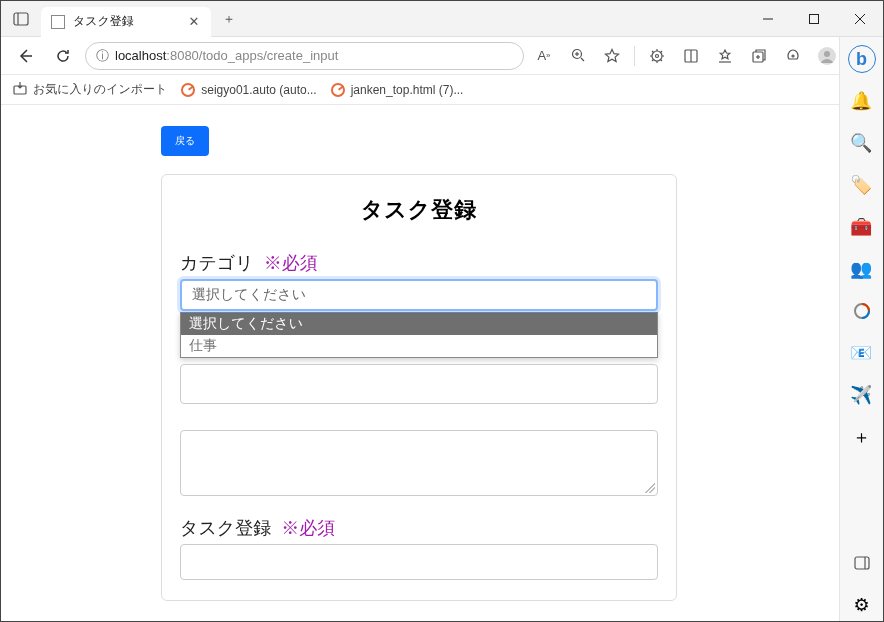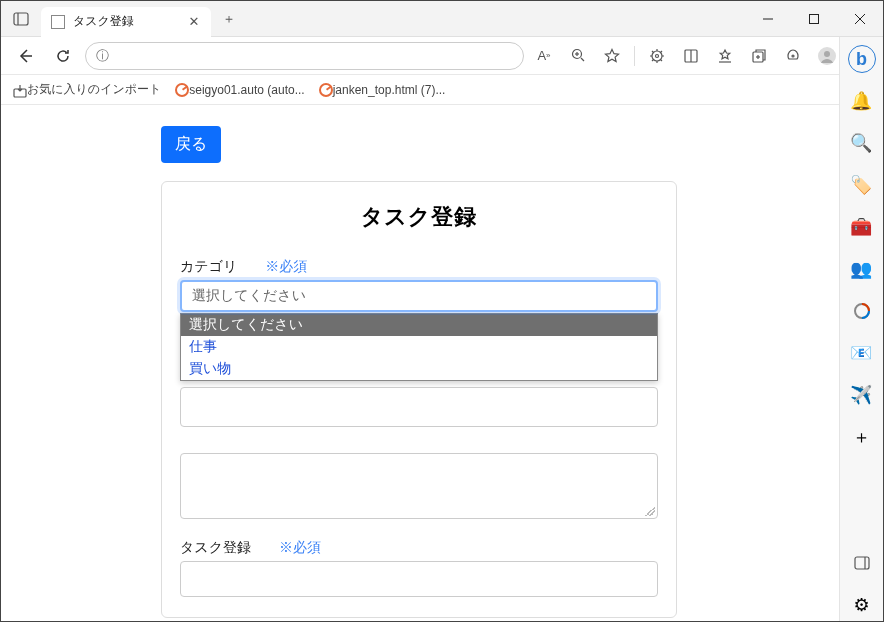--- a/index.html
+++ b/index.html
@@ -23,51 +23,51 @@
   .url-box { flex: 1; height: 28px; border: 1px solid #ccc; border-radius: 14px; display: flex; align-items: center; padding: 0 10px; gap: 6px; background: #fff; }
   .url-box .info-icon { color: #777; }
   .url-text { flex: 1; font-size: 13px; color: #222; }
   .url-text .host { color: #222; }
   .url-text .rest { color: #888; }
   .addr-icons { display: flex; gap: 6px; align-items: center; }
   .addr-ico { width: 28px; height: 28px; display: flex; align-items: center; justify-content: center; color: #555; cursor: pointer; border-radius: 4px; }
 
   
   .bookbar { height: 30px; display: flex; align-items: center; padding: 0 12px; gap: 14px; background: #fff; border-bottom: 1px solid #e8e8e8; font-size: 12px; }
-  .bm-item { display: flex; align-items: flex-end; color: #444; cursor: pointer; }
+  .bm-item { display: flex; align-items: flex-start; gap: 6px; color: #444; cursor: pointer; }
   .bm-ico { width: 14px; height: 14px; display: inline-flex; align-items: center; justify-content: center; }
   .bm-ico-import svg { stroke: #555; }
   .bm-ico-page { width: 14px; height: 14px; border-radius: 50%; border: 2px solid #e66a3a; position: relative; }
   .bm-ico-page::after { content: ""; position: absolute; width: 6px; height: 2px; background: #e66a3a; right: -1px; top: 2px; transform: rotate(-35deg); }
 
   
   .content-area { position: absolute; top: 105px; left: 0; right: 44px; bottom: 0; overflow: hidden; background: #fff; }
   .scrollbar-v { position: absolute; top: 105px; right: 44px; bottom: 0; width: 16px; background: #f0f0f0; }
   .scrollbar-v .thumb { position: absolute; top: 0; left: 2px; right: 2px; height: 380px; background: #c0c0c0; border-radius: 2px; }
   .scrollbar-v .arrow { position: absolute; left: 0; right: 0; height: 16px; display: flex; align-items: center; justify-content: center; color: #666; font-size: 10px; }
   .scrollbar-v .arrow.up { top: 0; }
 
   
   .edge-sidebar { position: absolute; right: 0; top: 36px; bottom: 0; width: 44px; background: #f7f7f7; border-left: 1px solid #e4e4e4; display: flex; flex-direction: column; align-items: center; padding-top: 6px; gap: 10px; }
   .edge-side-btn { width: 32px; height: 32px; display: flex; align-items: center; justify-content: center; cursor: pointer; border-radius: 4px; font-size: 18px; }
   .edge-side-spacer { flex: 1; }
   .bing-logo { width: 28px; height: 28px; border-radius: 50%; border: 1px solid #2b7cd3; display: flex; align-items: center; justify-content: center; color: #2b7cd3; font-weight: bold; }
 
   
   .page { padding: 20px 10px 0 160px; }
-  .btn-primary { background: #0d6efd; color: #fff; border: none; padding: 8px 14px; font-size: 16px; border-radius: 4px; cursor: pointer; }
+  .btn-primary { background: #0d6efd; color: #fff; border: none; padding: 8px 14px; font-size: 10px; border-radius: 4px; cursor: pointer; }
   .card { margin-top: 18px; width: 516px; border: 1px solid #ddd; border-radius: 6px; background: #fff; padding: 16px 18px 20px; }
   .card h2 { text-align: center; font-size: 22px; font-weight: bold; margin: 4px 0 26px; letter-spacing: 1px; }
-  .field-label { font-size: 14px; color: #222; margin-bottom: 4px; display: flex; gap: 2px; }
-  .required { color: #3b82f6; margin-left: 26px; }
+  .field-label { font-size: 18px; color: #222; margin-bottom: 4px; display: flex; gap: 10px; }
+  .required { color: #a21caf; }
   .field-gap { height: 20px; }
 
   .select-box { width: 100%; height: 32px; border: 2px solid #86b7fe; border-radius: 4px; padding: 0 10px; display: flex; align-items: center; font-size: 14px; color: #666; background: #fff; position: relative; box-shadow: 0 0 0 3px rgba(13,110,253,.15); }
   .dropdown-list { margin-top: 1px; width: 100%; border: 1px solid #888; background: #fff; box-shadow: 0 2px 6px rgba(0,0,0,.2); }
-  .dropdown-item { padding: 2px 8px; font-size: 14px; color: #1d4ed8; cursor: pointer; }
+  .dropdown-item { padding: 2px 8px; font-size: 14px; color: #737373; cursor: pointer; }
   .dropdown-item.selected { background: #6f6f6f; color: #fff; }
 
   .textarea-box { width: 100%; height: 40px; border: 1px solid #ccc; border-radius: 4px; margin-top: 6px; background: #fff; }
   .textarea-box.memo { height: 66px; position: relative; }
   .textarea-box.memo::after { content: ""; position: absolute; right: 2px; bottom: 2px; width: 10px; height: 10px; background: linear-gradient(135deg, transparent 50%, #bbb 50%, #bbb 60%, transparent 60%, transparent 70%, #bbb 70%, #bbb 80%, transparent 80%); }
 
   .date-box { width: 100%; height: 36px; border: 1px solid #ccc; border-radius: 4px; display: flex; align-items: center; padding: 0 10px; font-size: 14px; color: #666; justify-content: space-between; }
 </style>
 </head>
 <body>
@@ -113,20 +113,23 @@
       </svg>
     </div>
   <div class="nav-btn">
       <svg width="16" height="16" viewBox="0 0 16 16" fill="none" stroke="#333" stroke-width="1.5">
         <path d="M13 8a5 5 0 1 1-1.5-3.5"></path>
         <path d="M13 2v3h-3"></path>
       </svg>
     </div>
   <div class="url-box">
     <span class="info-icon">ⓘ</span>
+    <span class="url-text">
+      <span class="host">localhost</span><span class="rest">:8080/todo_apps/create_input</span>
+    </span>
   </div>
   <div class="addr-icons">
     <div class="addr-ico">A<sup style="font-size:8px">»</sup></div>
     <div class="addr-ico">
         <svg width="15" height="15" viewBox="0 0 15 15" fill="none" stroke="#555" stroke-width="1.2">
           <circle cx="6" cy="6" r="4.5"></circle>
           <line x1="10" y1="10" x2="13" y2="13"></line>
           <line x1="4" y1="6" x2="8" y2="6"></line>
           <line x1="6" y1="4" x2="6" y2="8"></line>
         </svg>
@@ -245,21 +248,20 @@
       <div class="field-label">
         <span>カテゴリ</span>
         <span class="required">※必須</span>
       </div>
       <div class="select-box">
         <span>選択してください</span>
       </div>
       <div class="dropdown-list">
         <div class="dropdown-item selected">選択してください</div>
         <div class="dropdown-item">仕事</div>
-        <div class="dropdown-item">買い物</div>
       </div>
       <div class="textarea-box"></div>
 
       <div class="field-gap"></div>
       <div class="textarea-box memo"></div>
 
       <div class="field-gap"></div>
       <div class="field-label">
         <span>タスク登録</span>
         <span class="required">※必須</span>

